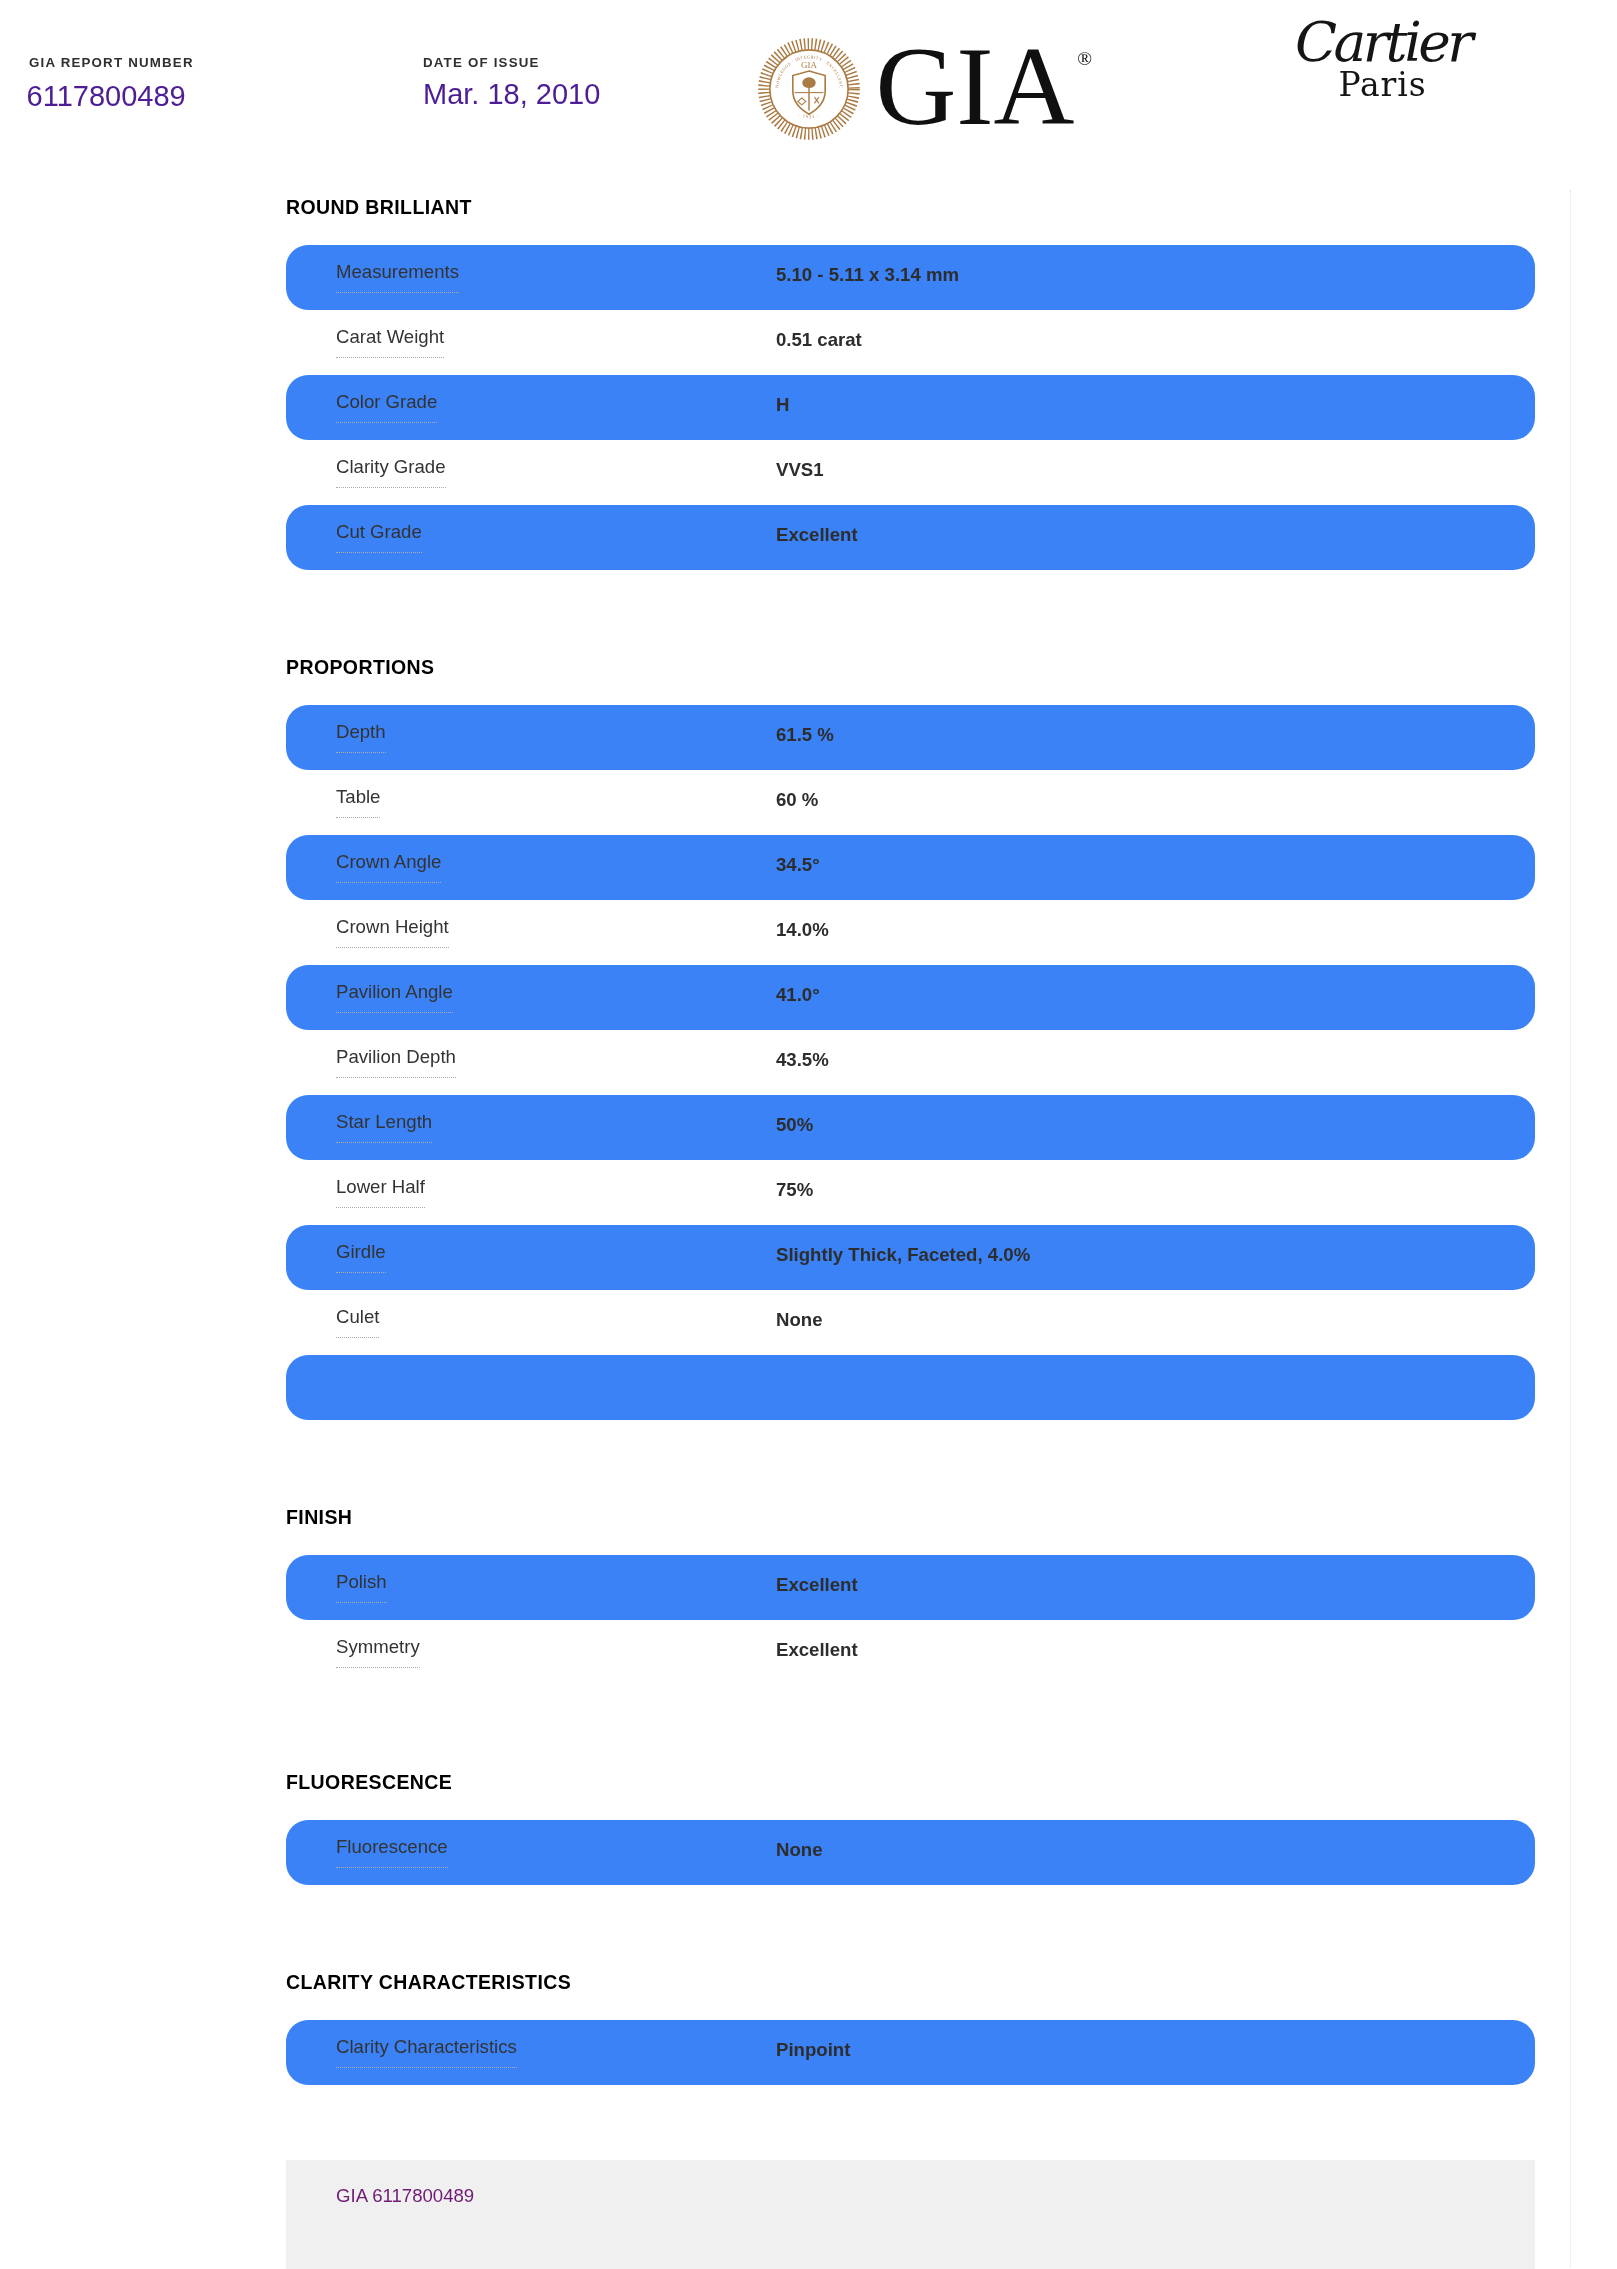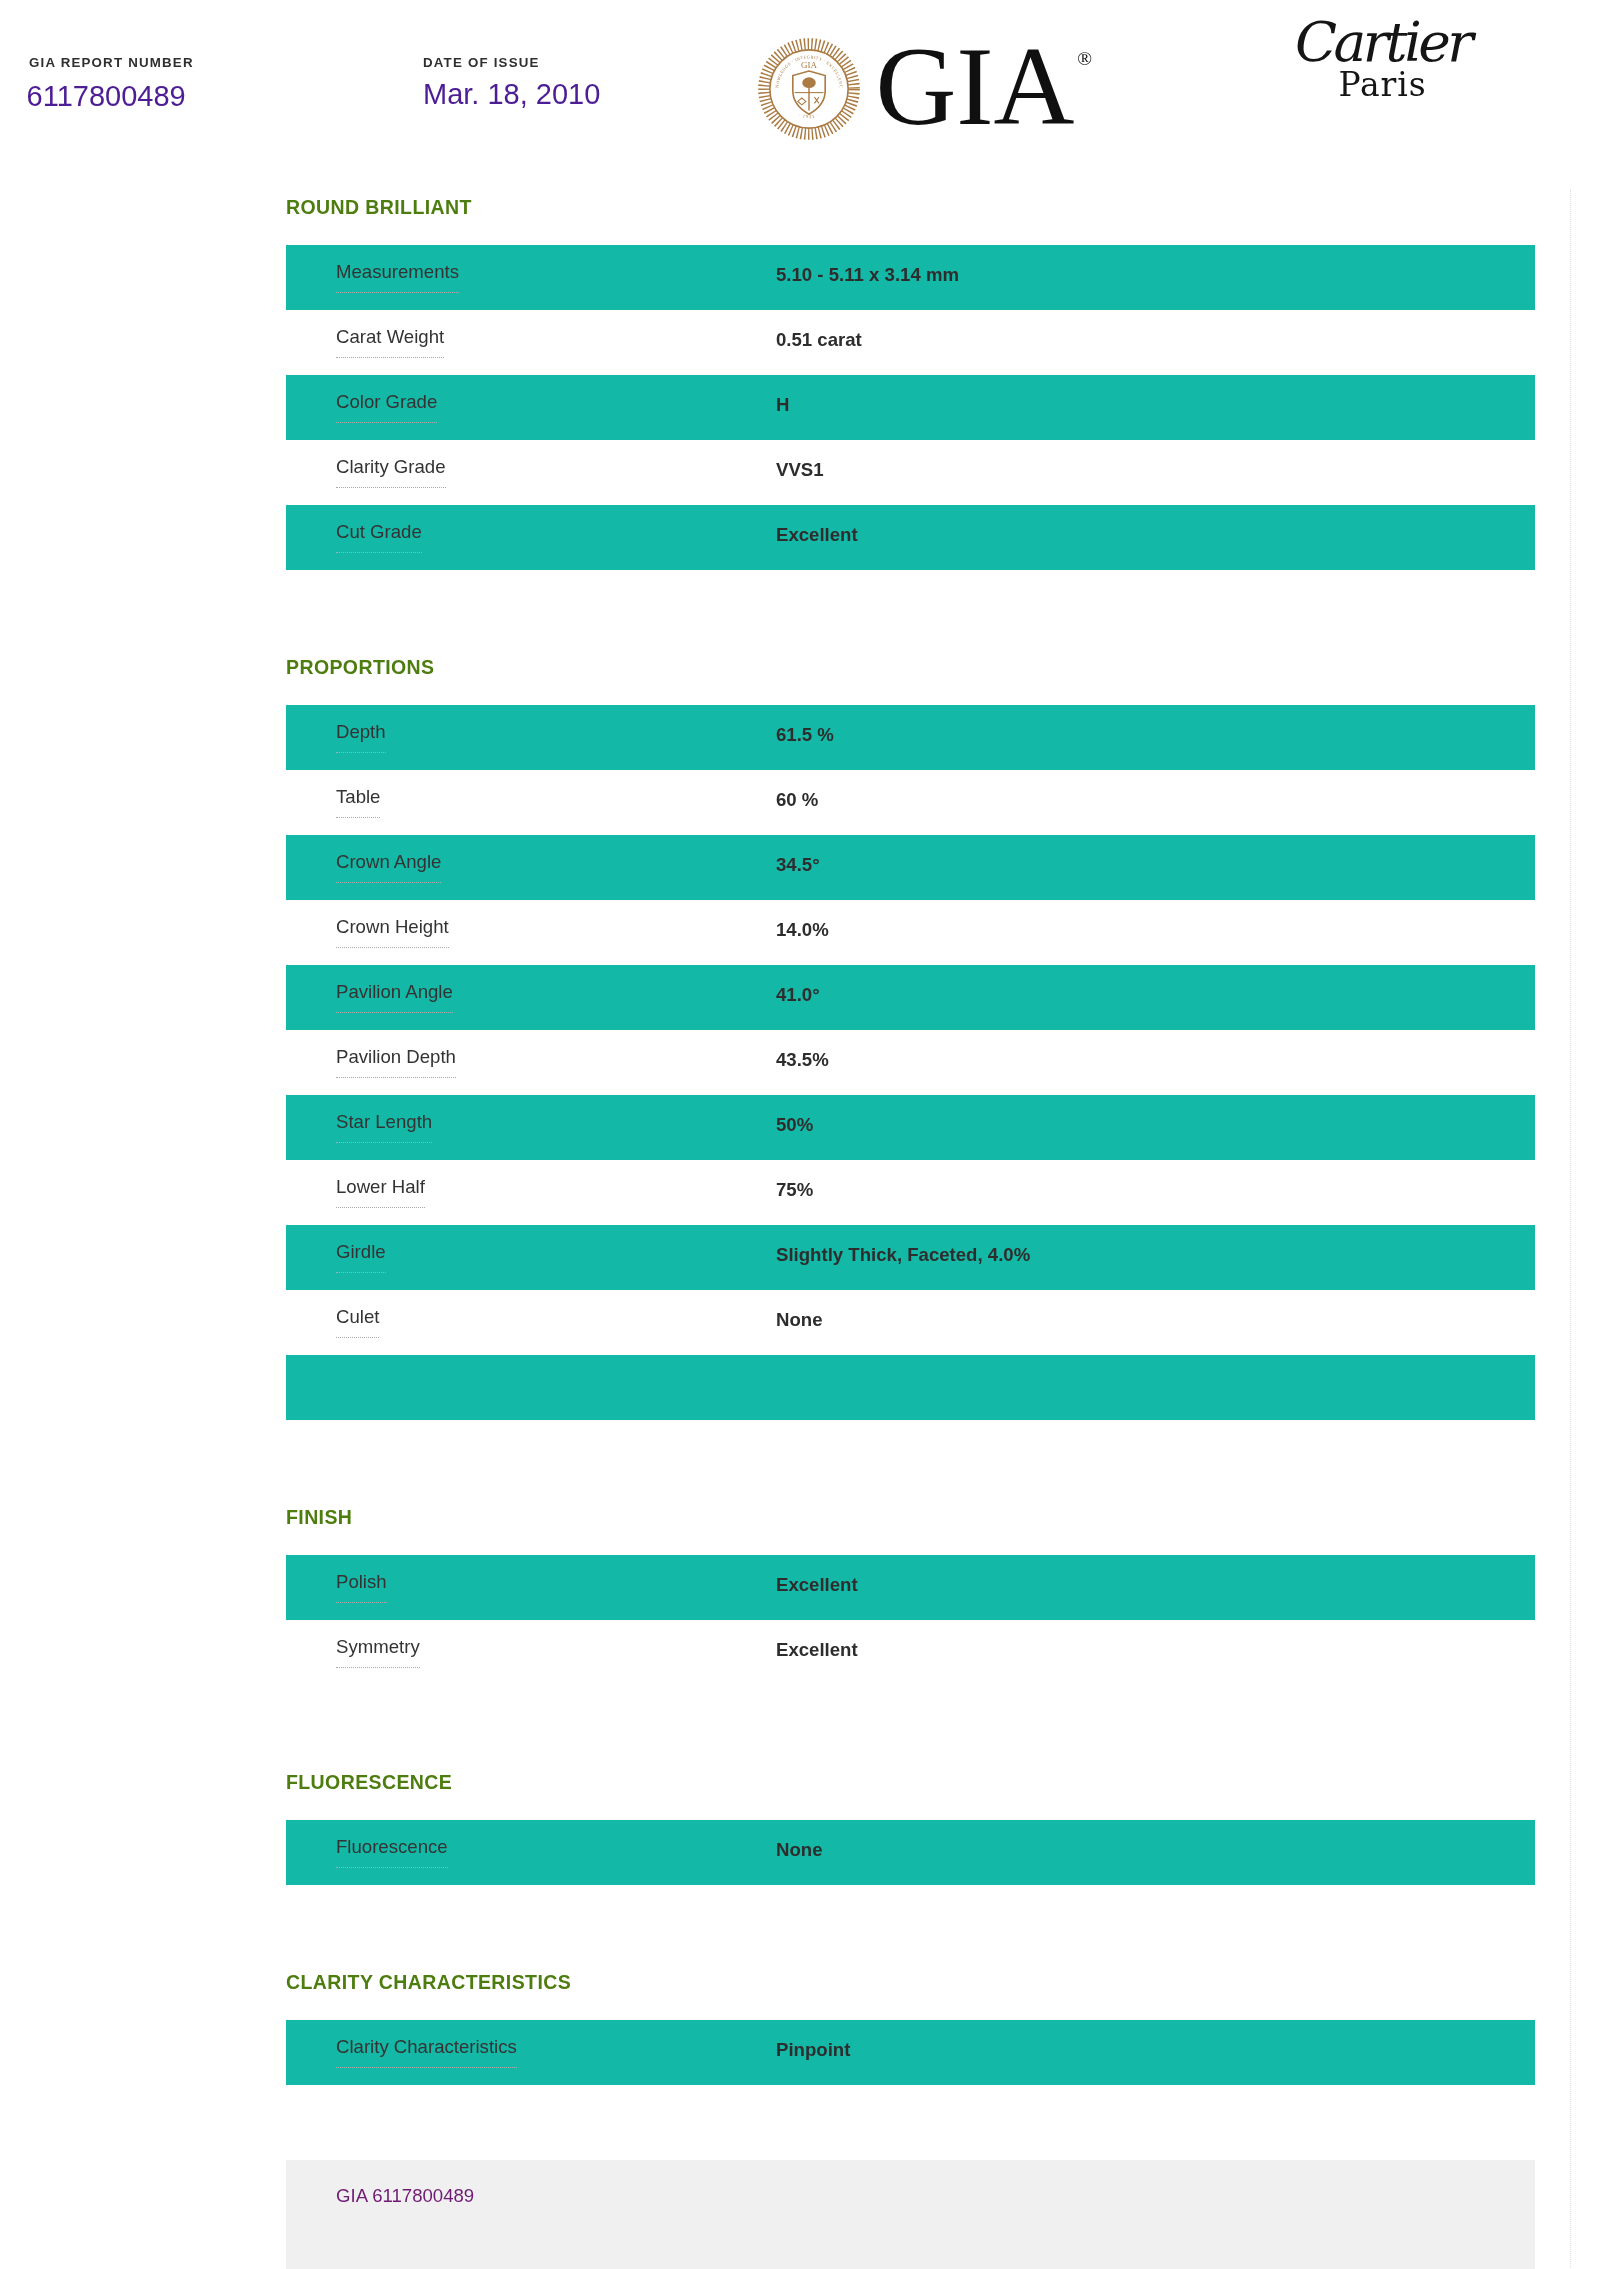--- a/index.html
+++ b/index.html
@@ -43,25 +43,25 @@
   .cartier-city {
     font-family:"DejaVu Serif", serif;
     font-size:33px; margin-top:-8.9px; letter-spacing:0.9px;
   }
 
   
   main { margin-left:286px; width:1249px; }
   section { margin-top:86px; }
   main > div > section:first-child { margin-top:5.3px; }
   h2.section-title {
-    margin:0; font-size:19.5px; font-weight:700; letter-spacing:0.4px; color:#4d7c0f;
+    margin:0; font-size:19.5px; font-weight:700; letter-spacing:0.4px; color:#000000;
   }
   .rows { margin-top:26px; }
   .row { height:65px; position:relative; }
-  .row.stripe { background:#14b8a6; }
+  .row.stripe { background:#3b82f6;border-radius:22px; }
   .term {
     position:absolute; left:50px; top:16px;
     font-size:18.6px; color:#333333;
     border-bottom:1.8px dotted #ababab; padding-bottom:8.9px;
     cursor:help;
   }
   .row-value {
     position:absolute; left:490px; top:18.6px;
     font-size:18.6px; font-weight:700; color:#2d2d2d;
   }

